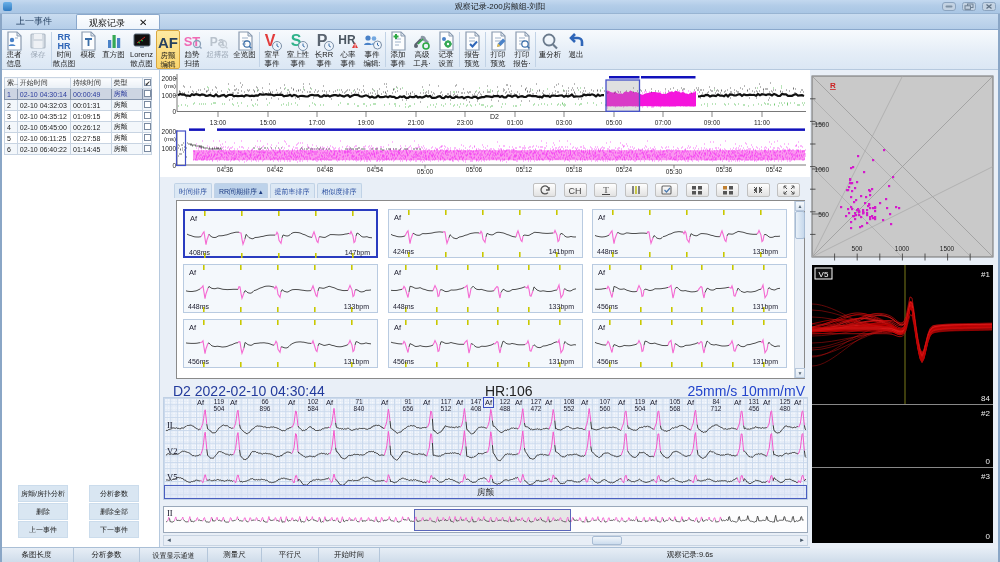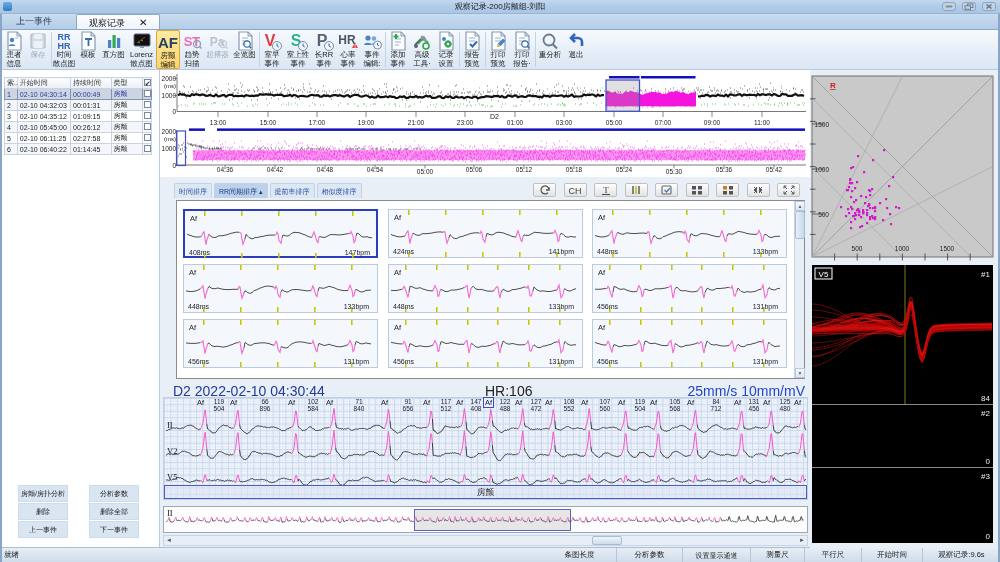--- a/index.html
+++ b/index.html
@@ -1424,21 +1424,20 @@
 <text x="180" y="14" font-size="8" fill="#eee" text-anchor="end">#1</text>
 <text x="180" y="138" font-size="8" fill="#eee" text-anchor="end">84</text>
 <text x="180" y="153" font-size="8" fill="#eee" text-anchor="end">#2</text>
 <text x="180" y="201" font-size="8" fill="#eee" text-anchor="end">0</text>
 <text x="180" y="216" font-size="8" fill="#eee" text-anchor="end">#3</text>
 <text x="180" y="276" font-size="8" fill="#eee" text-anchor="end">0</text>
 </svg></div>
 </div>
 </div>
 <div class="statusbar">
-    <div class="sseg" style="width:543px;border-right:none;text-align:left;padding-left:4px">就绪</div>
 <div class="sseg" style="width:74px">条图长度</div>
 <div class="sseg" style="width:66px">分析参数</div>
 <div class="sseg" style="width:68px;font-size:7px;line-height:15px">设置显示通道</div>
 <div class="sseg" style="width:54px">测量尺</div>
 <div class="sseg" style="width:57px">平行尺</div>
 <div class="sseg" style="width:61px">开始时间</div>
 <div class="sseg" style="flex:1;border-right:none">观察记录:9.6s</div>
 </div>
 <div style="position:fixed;left:0;top:14px;width:2px;height:548px;background:#8aa6c6"></div>
 <div style="position:fixed;right:0;top:14px;width:2px;height:548px;background:#8aa6c6"></div>

